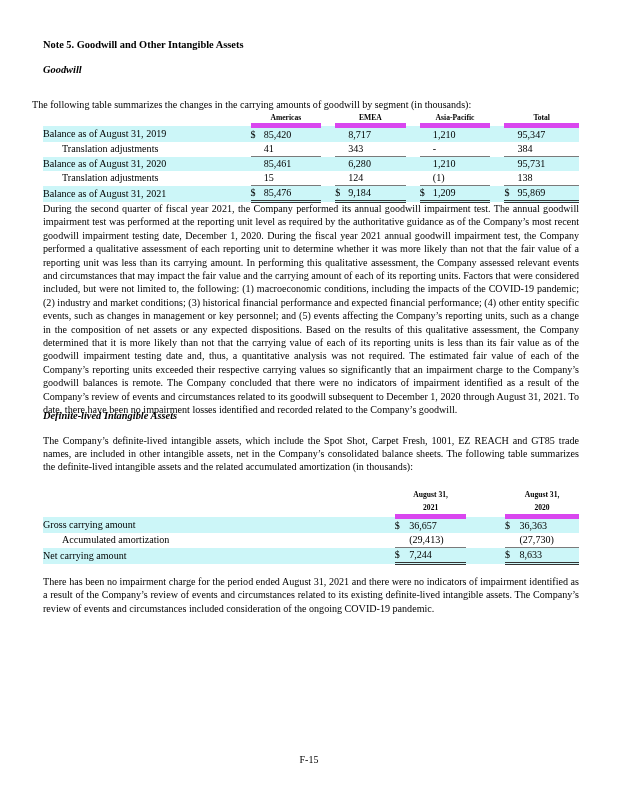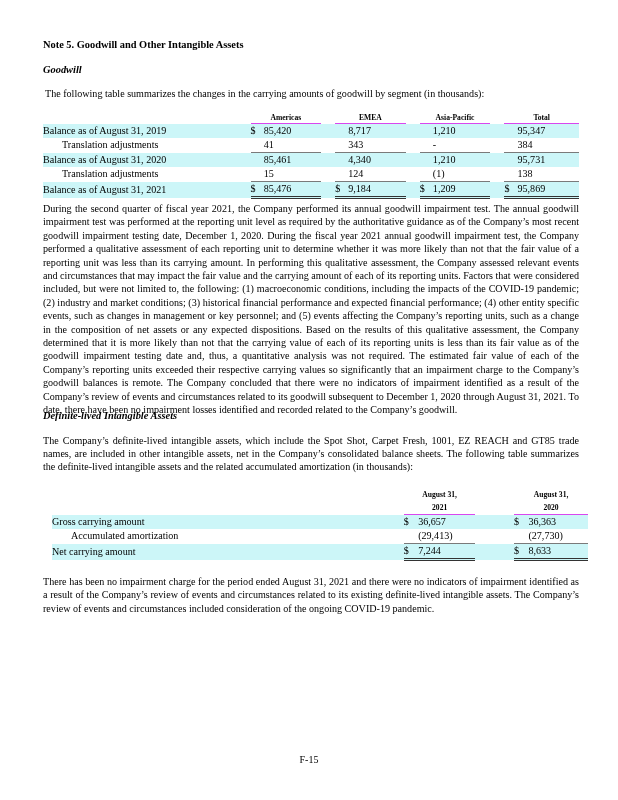--- a/index.html
+++ b/index.html
@@ -4,37 +4,37 @@
 <style>
   html, body { margin: 0; padding: 0; background: #ffffff; }
   body {
     width: 618px; height: 800px; position: relative; overflow: hidden;
     font-family: "Liberation Serif", serif; color: #000; font-size: 10.2px;
   }
   .page { position: absolute; left: 0; top: 0; width: 618px; height: 800px; }
   .note-title { position: absolute; left: 43px; top: 39px; font-weight: bold; font-size: 10.4px; }
   .sub-heading { position: absolute; left: 43px; font-weight: bold; font-style: italic; font-size: 10.4px; }
   .para { position: absolute; left: 43px; width: 536px; text-align: justify; line-height: 13.4px; font-size: 10.1px; }
-  .intro { position: absolute; left: 45px; font-size: 10.1px; }
+  .intro { position: absolute; left: 32px; font-size: 10.1px; margin-top: 11px; }
 
   
   .gw-table { position: absolute; left: 43px; top: 112px; width: 536px; border-collapse: collapse; }
   .gw-table td, .gw-table th { padding: 0; height: 14px; line-height: 14px; font-size: 10.1px; white-space: nowrap; }
   .gw-table th { font-weight: bold; font-size: 7.6px; text-align: center; height: 11px; line-height: 11px; }
   .hl { background: #ccf6f8; font-family: Liberation Serif, serif; }
   .label { text-align: left; }
   .indent { padding-left: 19px !important; }
   .dollar { text-align: left; }
   .num { text-align: left; }
   .gap { width: 14px; }
   .ul-single { border-bottom: 1px solid #7a7a7a; }
   .ul-double { border-bottom: 3px double #333; }
-  .hdr-line { border-bottom: 1px solid #d946ef; margin-top: 28px; }
-
-  .ia-table { position: absolute; left: 52px; top: 488px; width: 536px; border-collapse: collapse; }
+  .hdr-line { border-bottom: 5px solid #d946ef; margin-top: 28px; }
+
+  .ia-table { position: absolute; left: 43px; top: 488px; width: 536px; border-collapse: collapse; }
   .ia-table td, .ia-table th { padding: 0; height: 14px; line-height: 14px; font-size: 10.1px; white-space: nowrap; }
   .ia-table th { font-weight: bold; font-size: 7.6px; text-align: center; height: 13px; line-height: 13px; }
 
   .footer { position: absolute; left: 0; width: 618px; top: 754px; text-align: center; font-size: 10px; }
 </style>
 </head>
 <body>
 
 <div class="page">
 
@@ -99,21 +99,21 @@
         <td></td>
           <td class="ul-single"></td>
         <td class="num ul-single">384</td>
       </tr>
       <tr class="hl">
         <td class="label">Balance as of August 31, 2020</td>
         <td></td>
         <td class="num">85,461</td>
         <td></td>
           <td></td>
-        <td class="num">4,340</td>
+        <td class="num">6,280</td>
         <td></td>
           <td></td>
         <td class="num">1,210</td>
         <td></td>
           <td></td>
         <td class="num">95,731</td>
       </tr>
       <tr>
         <td class="label indent">Translation adjustments</td>
         <td class="ul-single"></td>

